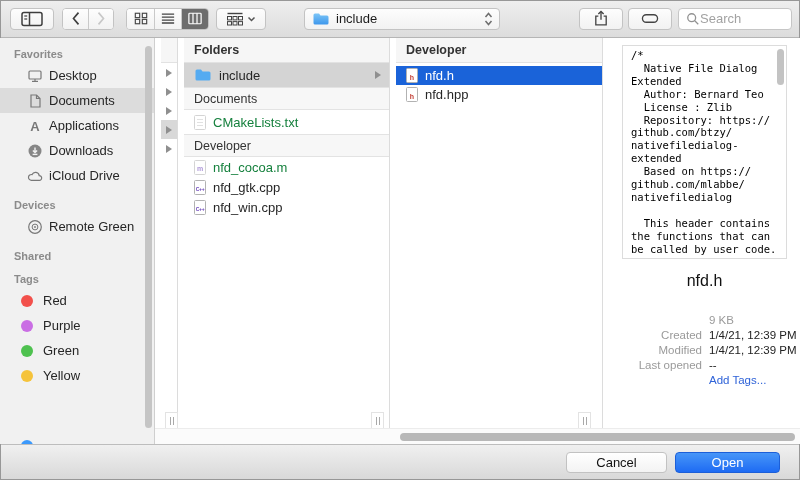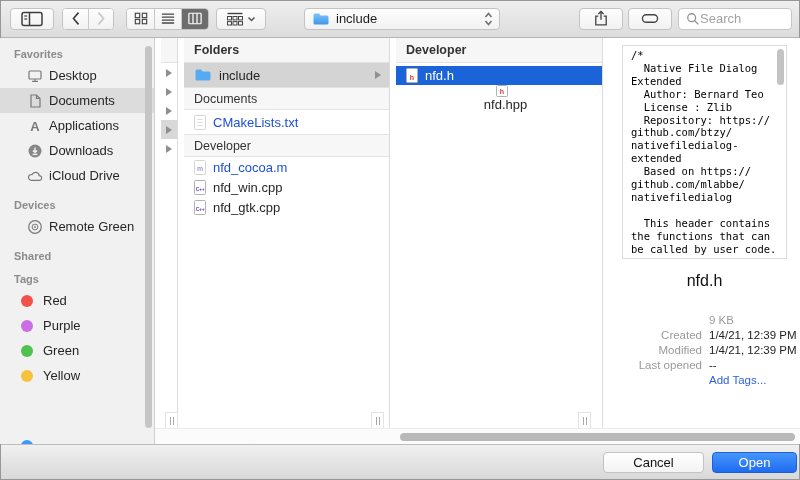--- a/index.html
+++ b/index.html
@@ -55,21 +55,21 @@
   .col2 { width:207px; }
   .colheader { height:25px; line-height:25px; padding-left:10px; background:#f6f6f6; border-bottom:1px solid #e2e2e2;
                font-size:12.5px; font-weight:700; color:#333; }
   .ghead { height:23px; line-height:22px; padding-left:10px; background:#f7f7f7; border-top:1px solid #e3e3e3; border-bottom:1px solid #e3e3e3;
            font-size:12.5px; font-weight:500; color:#333; }
   .frow { display:flex; align-items:center; height:20px; padding:0 4px 0 10px; }
   .frow.tall { height:24px; }
   .frow .flab { margin-left:7px; white-space:nowrap; }
   .frow.selgray { background:#d4d4d4; }
   .frow.selblue { background:#1a63d9; color:#fff; }
-  .frow.disabled .flab { color:#1d4ed8; }
+  .frow.disabled .flab { color:#15803d; }
   .frow.disabled .ficon { opacity:.55; }
   .frow .disc { margin-left:auto; margin-right:4px; }
   .rowgap { height:3px; }
 
   
   .ficon { position:relative; flex:0 0 12px; width:12px; height:15px; background:#fff; border:1px solid #b2b2b2; border-radius:1.5px;
            display:flex; align-items:flex-end; justify-content:center; }
   .ficon .badge { font-weight:700; font-size:7px; line-height:1; margin-bottom:1.5px; color:#6a42b8; }
   .ficon .badge.cpp { font-size:5px; letter-spacing:-0.3px; }
   .ficon .badge.red { color:#c23b30; }
@@ -94,21 +94,21 @@
   .hthumb { position:absolute; left:245px; right:5px; top:4px; height:8px; border-radius:4px; background:#b8b8b8; }
   .dhandle { position:absolute; bottom:16px; width:13px; height:16px; background:#fff; border:1px solid #e3e3e3; border-bottom:none;
              background-image:linear-gradient(#a9a9a9,#a9a9a9),linear-gradient(#a9a9a9,#a9a9a9);
              background-size:1px 8px,1px 8px; background-position:4px 4px,7px 4px; background-repeat:no-repeat; }
 
   
   .footer { display:flex; align-items:center; justify-content:flex-end; height:36px; padding-right:3px;
             background:linear-gradient(#f0f0f0,#d8d8d8); border-top:1px solid #bdbdbd; }
   .btn { height:21px; border-radius:4px; font-family:inherit; font-size:13px; display:flex; align-items:center; justify-content:center; }
   .btn.cancel { width:101px; margin-right:8px; background:linear-gradient(#ffffff,#f3f3f3); border:1px solid #c2c2c2; color:#111; }
-  .btn.primary { width:85px; margin-right:0; background:linear-gradient(#4796f8,#1e6bf3); border:1px solid #1c5fd8; color:#fff; }
+  .btn.primary { width:105px; margin-right:17px; background:linear-gradient(#4796f8,#1e6bf3); border:1px solid #1c5fd8; color:#fff; }
 </style>
 </head>
 <body>
 
 <div class="window">
 
   <div class="toolbar">
     <button class="tbtn" style="width:44px;">
       <svg width="22" height="16" viewBox="0 0 22 16">
         <rect x="1" y="1.5" width="20" height="13" rx="2" fill="none" stroke="#3e3e3e" stroke-width="1.5"></rect>
@@ -336,40 +336,40 @@
       <div class="frow disabled">
         <span class="ficon">
             <span class="badge">m</span>
           </span>
         <span class="flab">nfd_cocoa.m</span>
       </div>
       <div class="frow">
         <span class="ficon">
             <span class="badge cpp">C++</span>
           </span>
-        <span class="flab">nfd_win.cpp</span>
+        <span class="flab">nfd_gtk.cpp</span>
       </div>
       <div class="frow">
         <span class="ficon">
             <span class="badge cpp">C++</span>
           </span>
-        <span class="flab">nfd_gtk.cpp</span>
+        <span class="flab">nfd_win.cpp</span>
       </div>
     </div>
 
     <div class="col col2">
       <div class="colheader">Developer</div>
       <div class="rowgap"></div>
       <div class="frow selblue" style="height:19px;">
         <span class="ficon">
             <span class="badge red">h</span>
           </span>
         <span class="flab">nfd.h</span>
       </div>
-      <div class="frow" style="height:19px;flex-direction:column;">
+      <div class="frow" style="height:19px;">
         <span class="ficon">
             <span class="badge red">h</span>
           </span>
         <span class="flab">nfd.hpp</span>
       </div>
     </div>
 
     <div class="preview">
       <div class="pbox">
         <pre>/*

